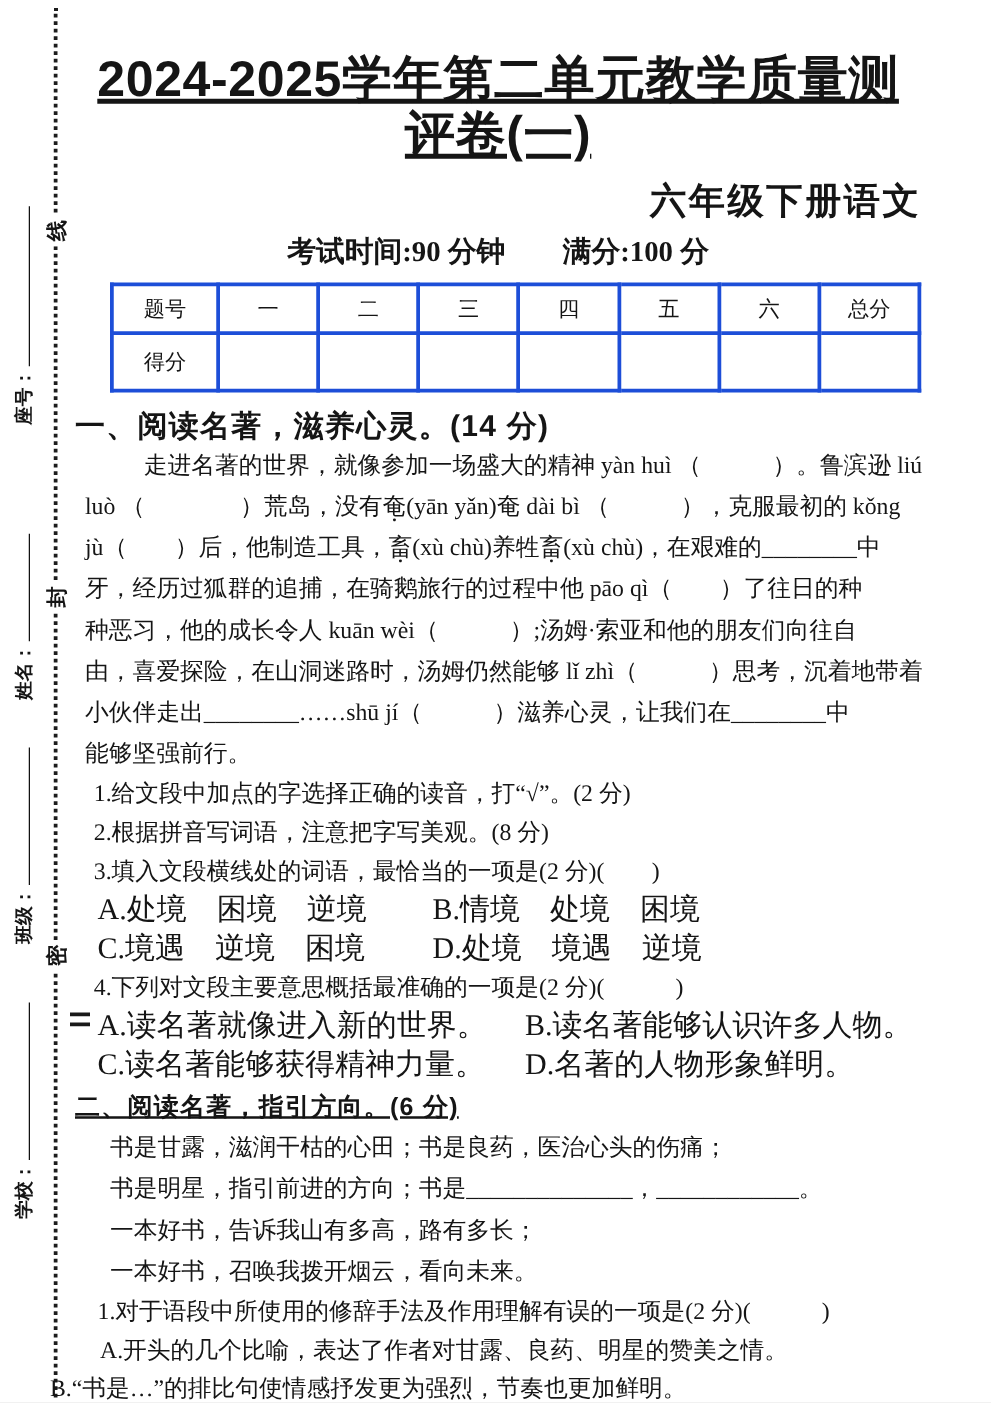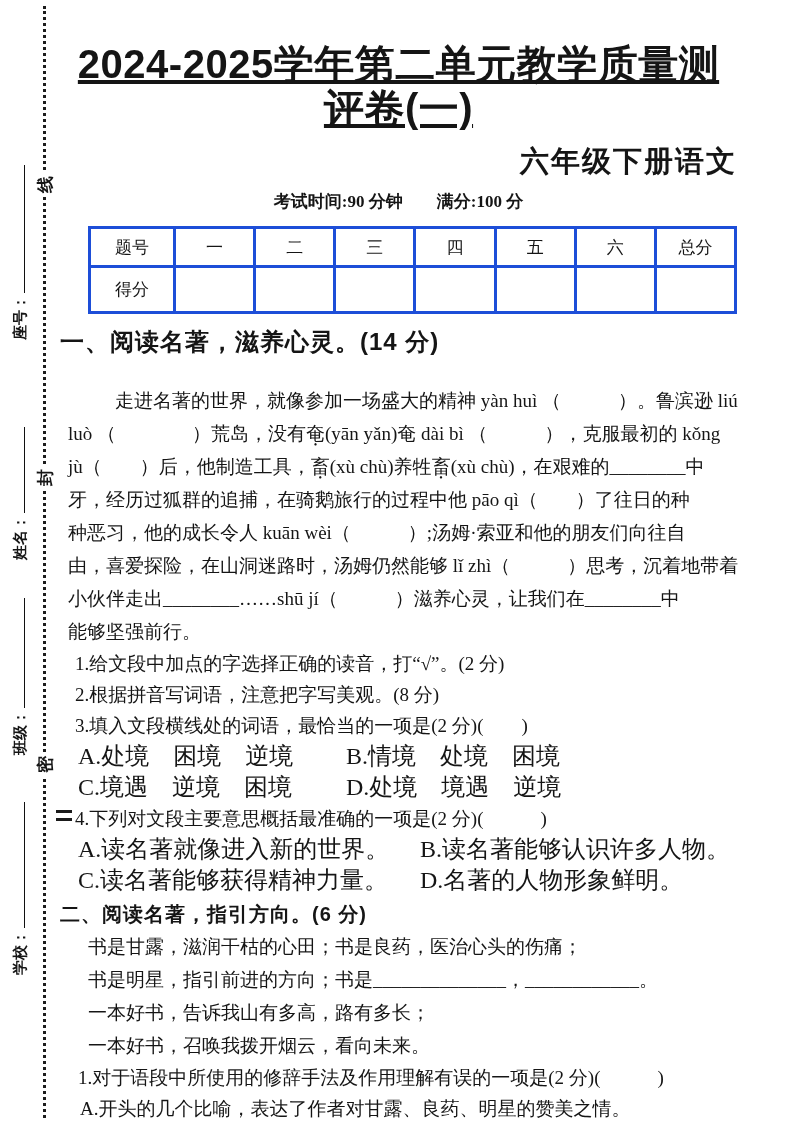--- a/index.html
+++ b/index.html
@@ -28,42 +28,42 @@
   .tick{position:absolute;background:#1a1a1a;}
   .tick.t1{left:56px;top:810px;width:16px;height:3px;}
   .tick.t2{left:56px;top:818px;width:16px;height:3px;}
 
   
   .content{position:absolute;left:60px;top:0;width:677px;}
   .title{margin-top:42px;text-align:center;font-family:"Liberation Sans","DejaVu Sans",sans-serif;
          font-weight:900;font-size:40px;line-height:44px;letter-spacing:0.5px;text-decoration:underline;}
   .subtitle{margin-top:12px;text-align:right;font-family:"Liberation Sans","DejaVu Sans",sans-serif;
             font-weight:900;font-size:29px;line-height:38px;letter-spacing:2px;}
-  .examinfo{margin-top:10px;text-align:center;font-size:17px;font-weight:700;line-height:24px;}
+  .examinfo{margin-top:10px;text-align:center;font-size:23px;font-weight:700;line-height:24px;}
 
   table.score{border-collapse:collapse;margin:12px 0 0 28px;width:649px;table-layout:fixed;}
   table.score td{border:3px solid #1d4ed8;text-align:center;font-size:17px;padding:0;}
   table.score tr.r1 td{height:36px;}
   table.score tr.r2 td{height:43px;}
   table.score td.c0{width:82px;}
 
   .h1{margin-top:13px;font-family:"Liberation Sans","DejaVu Sans",sans-serif;
       font-weight:700;font-size:24px;line-height:29px;letter-spacing:1px;}
   .p-line{font-size:19px;line-height:33px;white-space:nowrap;padding-left:8px;}
-  .p-line.indent{padding-left:55px;margin-top:28px;}
+  .p-line.indent{padding-left:55px;}
   .dotted{position:relative;}
   .dotted::after{content:"•";position:absolute;left:50%;transform:translateX(-50%);
                  bottom:-0.62em;font-size:10px;line-height:1;}
   .q-line{font-size:19px;line-height:31px;white-space:nowrap;padding-left:15px;}
   .opt-row{display:flex;font-size:24px;line-height:31px;white-space:nowrap;padding-left:18px;}
   .opt-row .o1{flex:0 0 auto;}
   .opt-row.narrow .o1{width:268px;}
   .opt-row.wide .o1{width:342px;}
   .h2{margin-top:2px;font-family:"Liberation Sans","DejaVu Sans",sans-serif;
-      font-weight:700;font-size:20px;line-height:32px;letter-spacing:1px;}
+      font-weight:700;font-size:20px;line-height:32px;letter-spacing:1px;text-decoration:underline;}
   .poem-line{font-size:19px;line-height:33px;white-space:nowrap;padding-left:28px;}
   .s2q{font-size:19px;line-height:31px;white-space:nowrap;padding-left:18px;}
   .s2a{font-size:19px;line-height:31px;white-space:nowrap;padding-left:20px;}
   .s2b{font-size:19px;line-height:31px;white-space:nowrap;margin-left:-20px;}
 </style>
 </head>
 <body>
 
 <div class="page">
 

